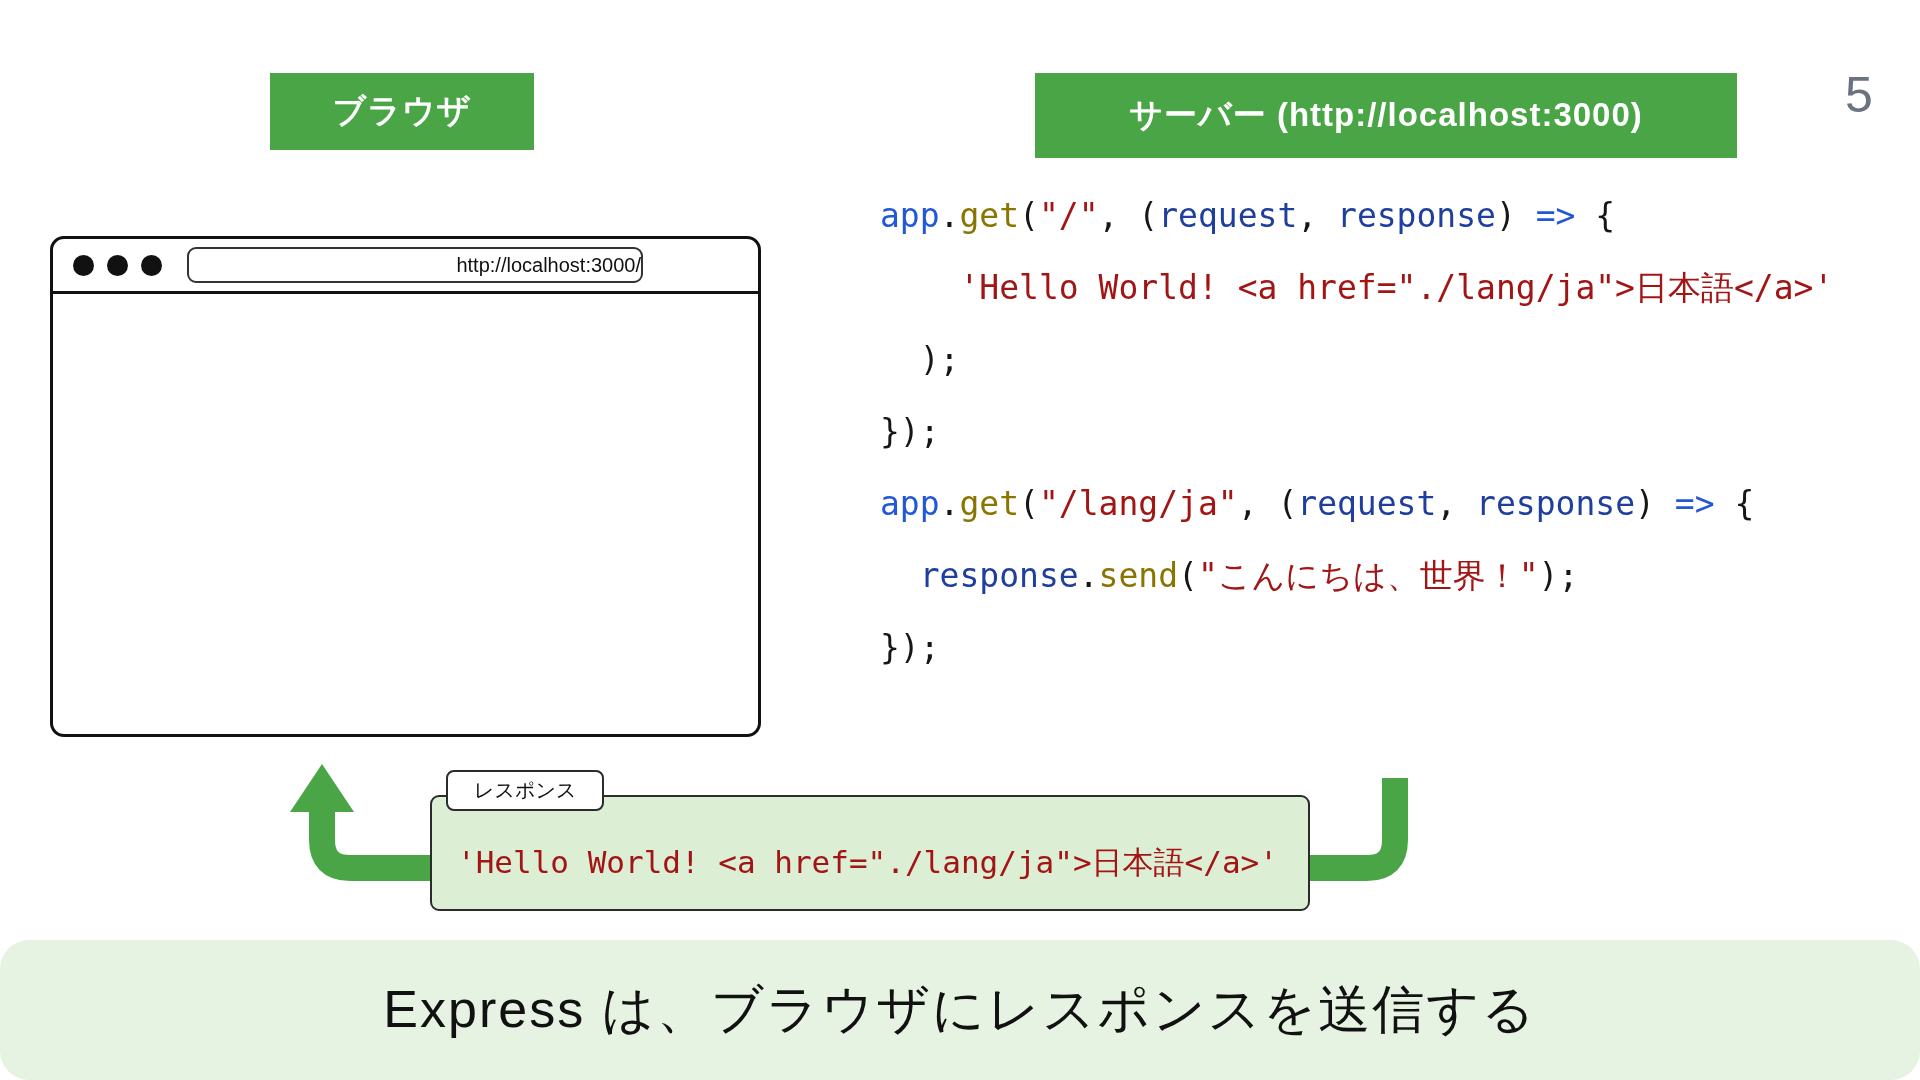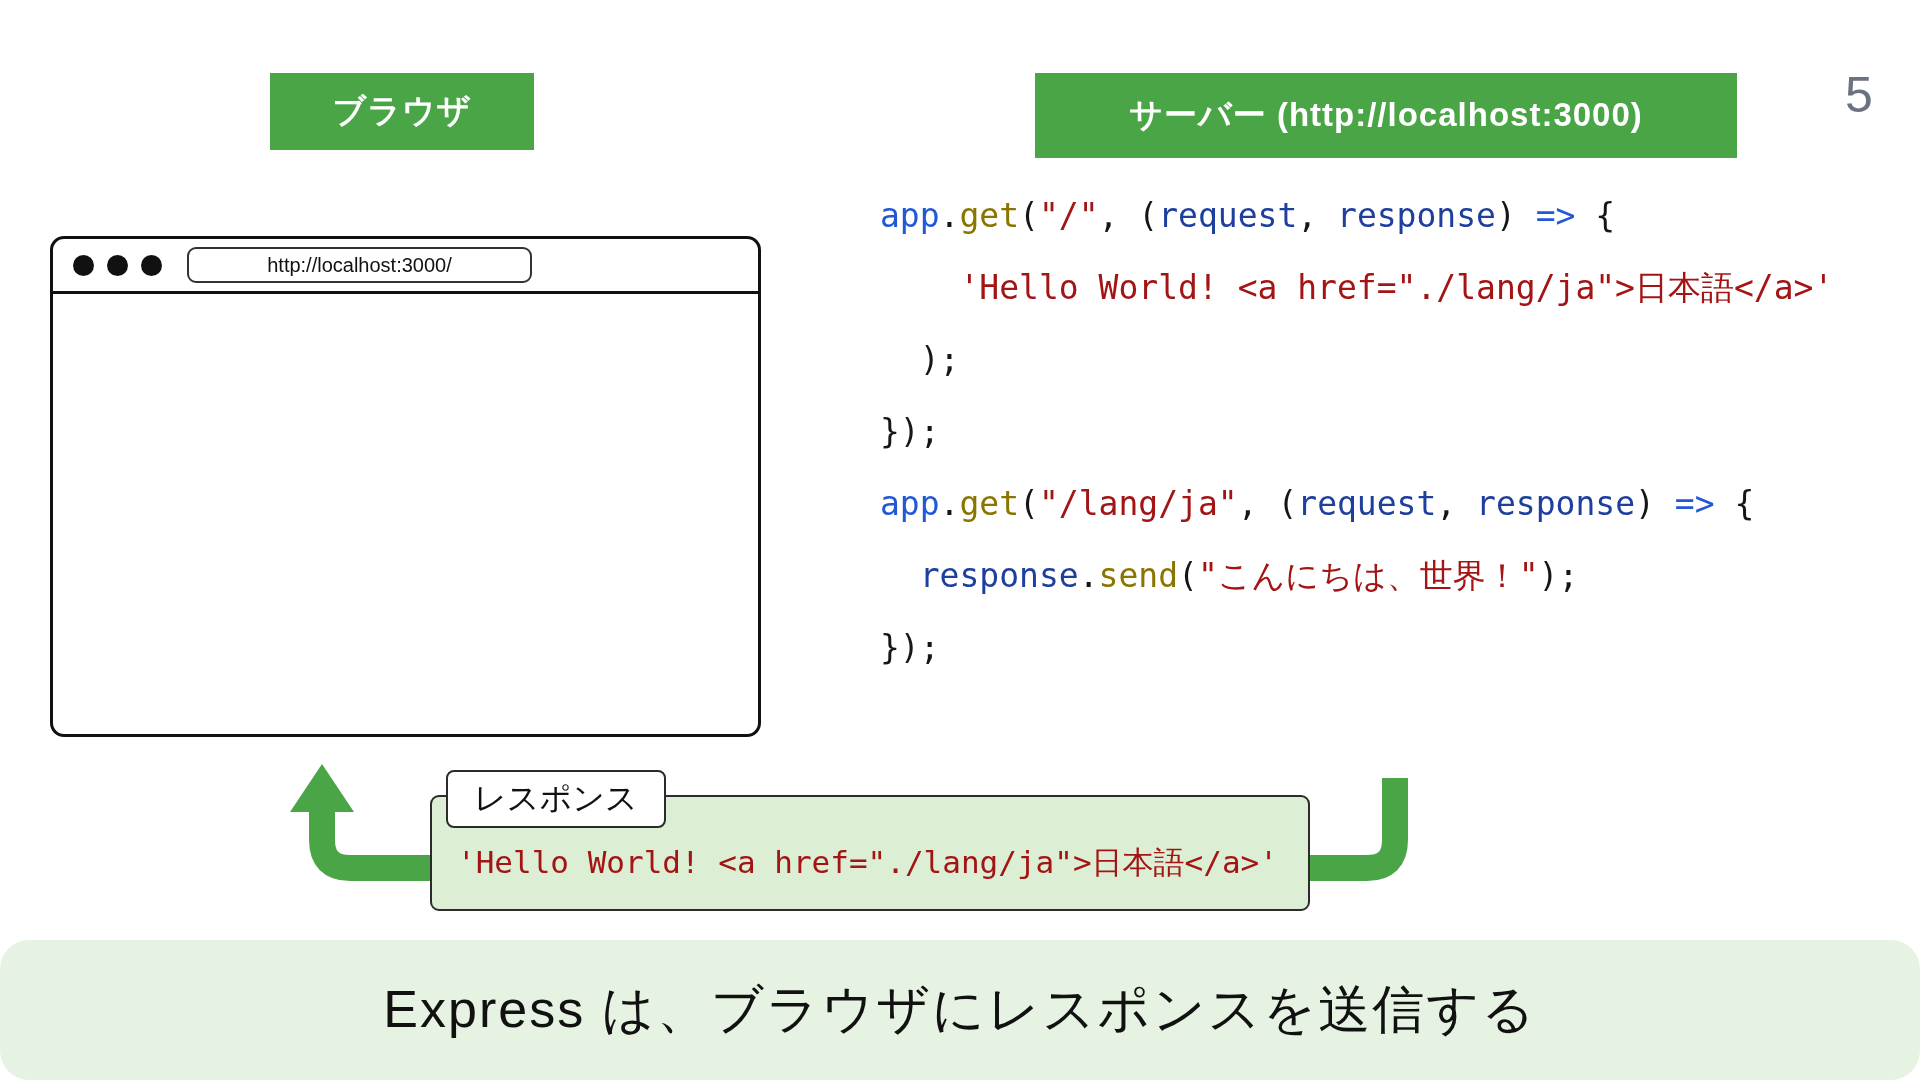--- a/index.html
+++ b/index.html
@@ -11,22 +11,22 @@
   .label-browser{left:270px;top:73px;width:264px;height:77px;text-align:right;}
   .label-server{left:1035px;top:73px;width:702px;height:85px;}
 
   .page-number{position:absolute;left:1845px;top:66px;font-size:50px;color:var(--gray,#6b7280);}
 
   
   .browser-window{position:absolute;left:50px;top:236px;width:711px;height:501px;background:#fff;
                   border:3px solid #111;border-radius:14px;box-sizing:border-box;}
   .browser-topbar{height:55px;border-bottom:3px solid #111;display:flex;align-items:center;box-sizing:border-box;padding-left:20px;}
   .dot{width:21px;height:21px;border-radius:50%;background:#111;margin-right:13px;flex:0 0 auto;}
-  .url-bar{margin-left:12px;width:345px;height:36px;border:2px solid #333;border-radius:9px;box-sizing:border-box;
-           display:flex;align-items:center;justify-content:center;font-size:20px;color:#111;background:#fff;}
+  .url-bar{margin-left:12px;width:456px;height:36px;border:2px solid #333;border-radius:9px;box-sizing:border-box;
+           display:flex;align-items:center;justify-content:flex-end;font-size:20px;color:#111;background:#fff;}
   .browser-body{width:100%;height:443px;}
 
   
   .code-block{position:absolute;left:880px;top:180px;font-family:"DejaVu Sans Mono",monospace;font-size:33px;}
   .code-line{height:72px;line-height:72px;white-space:pre;}
   .tok-blue{color:var(--blue,#2257d6);}
   .tok-navy{color:var(--navy,#1f3f9e);}
   .tok-olive{color:var(--olive,#8a7500);}
   .tok-red{color:var(--red,#a31515);}
   .tok-ink{color:var(--ink,#161616);}
@@ -35,21 +35,21 @@
   .flow-arrow{position:absolute;left:0;top:0;z-index:1;pointer-events:none;}
   .arrow-path{fill:none;stroke:var(--green,#4aa546);stroke-width:26px;}
   .arrow-head{fill:var(--green,#4aa546);stroke:none;}
 
   
   .response-box{position:absolute;left:430px;top:795px;width:880px;height:116px;box-sizing:border-box;
                 background:var(--box-fill,#dcefd5);border:2.5px solid #2b2b2b;border-radius:9px;z-index:2;
                 display:flex;align-items:center;padding-top:20px;padding-left:25px;}
   .response-body{font-family:"DejaVu Sans Mono",monospace;font-size:31px;color:var(--red,#a31515);white-space:pre;}
   .response-tag{position:absolute;left:446px;top:770px;z-index:3;background:#fff;border:2.5px solid #2b2b2b;
-                border-radius:8px;padding:5px 26px;font-size:32px;color:#111;}
+                border-radius:8px;padding:5px 26px;font-size:20px;color:#111;}
 
   
   .footer-bar{position:absolute;left:0;top:940px;width:1920px;height:140px;background:var(--footer-bg,#e7f3e2);
               display:flex;align-items:center;justify-content:center;z-index:4;border-radius:29px;}
   .footer-text{font-size:52px;font-weight:500;color:#111;letter-spacing:2px;}
 </style>
 </head>
 <body>
 
 <div class="slide">

